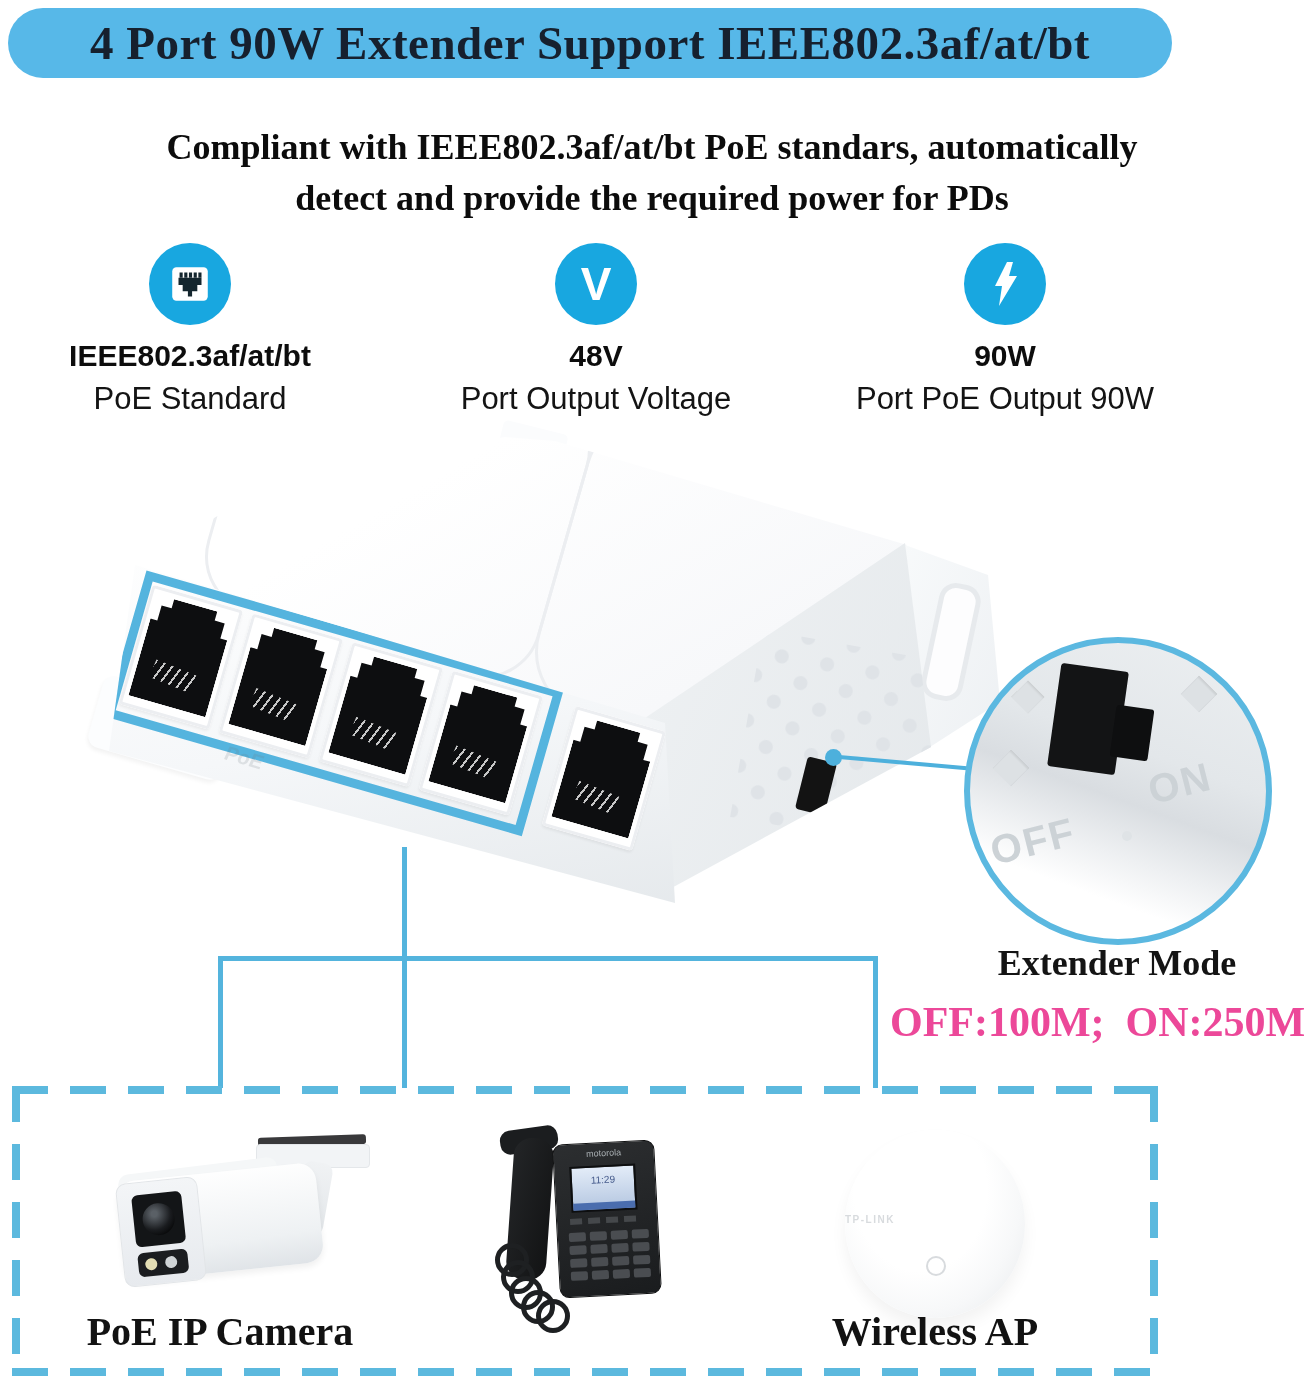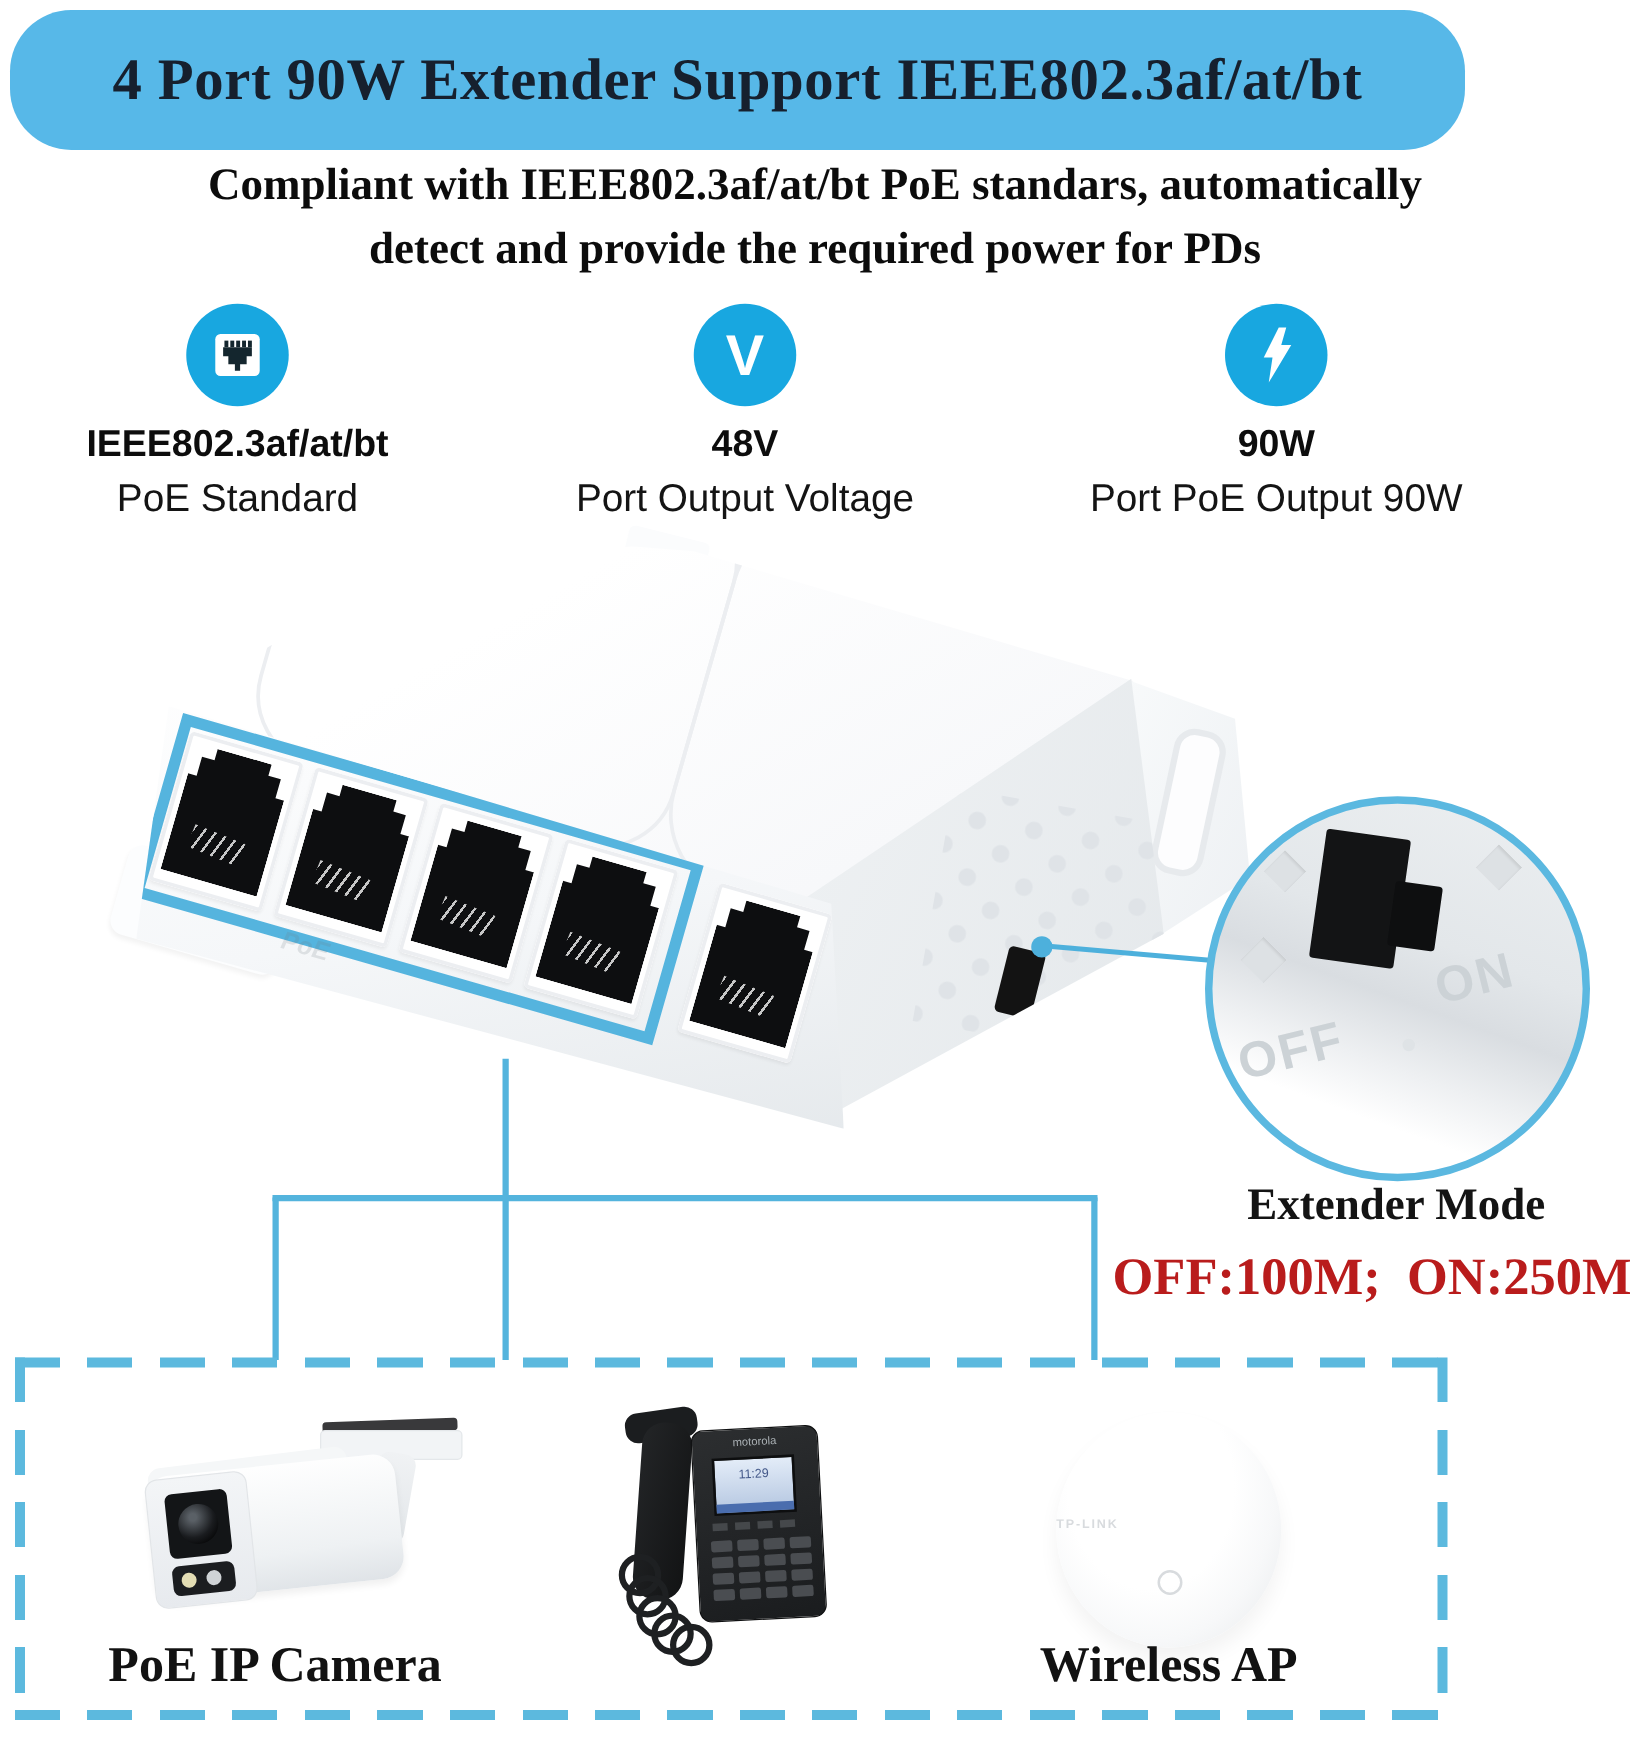--- a/index.html
+++ b/index.html
@@ -1,29 +1,29 @@
 <!DOCTYPE html>
 <html><head>
 <meta charset="utf-8">
 <style>
   html,body{margin:0;padding:0;background:#ffffff;}
   #stage{position:relative;width:1304px;height:1394px;background:#ffffff;overflow:hidden;
          font-family:"Liberation Sans",sans-serif;}
   .abs{position:absolute;}
 
   
-  .banner{left:8px;top:8px;width:1164px;height:112px;border-radius:49px;background:#57b8e8;
+  .banner{left:8px;top:8px;width:1164px;height:70px;border-radius:49px;background:#57b8e8;
           display:flex;align-items:center;justify-content:center;}
   .banner-text{font-family:"Liberation Serif",serif;font-weight:bold;font-size:47px;color:#16202e;letter-spacing:.5px;}
   .subtitle{left:0;top:122px;width:1304px;text-align:center;font-family:"Liberation Serif",serif;
             font-weight:bold;font-size:36px;line-height:51px;color:#0c0c0c;}
 
   
   .feature{top:243px;text-align:center;}
-  .f1{left:30px;width:320px;} .f2{left:436px;width:320px;} .f3{left:845px;width:320px;margin-left:16px;}
+  .f1{left:30px;width:320px;} .f2{left:436px;width:320px;} .f3{left:845px;width:320px;}
   .fcircle{width:82px;height:82px;border-radius:50%;background:#18a7e0;margin:0 auto;
            display:flex;align-items:center;justify-content:center;}
   .ftitle{margin-top:14px;font-weight:bold;font-size:30px;color:#0d0d0d;}
   .fsub{margin-top:8px;font-size:31px;color:#141414;}
   .vglyph{color:#ffffff;font-size:46px;font-weight:bold;line-height:1;}
 
   
   .device{left:85px;top:425px;width:900px;height:500px;}
   .device .abs{position:absolute;}
   .ear{left:815px;top:115px;width:105px;height:212px;
@@ -72,21 +72,21 @@
   .holeC{left:216px;top:38px;width:26px;height:26px;}
   .holeD{left:152px;top:188px;width:10px;height:10px;border-radius:50%;background:#dfe3e6;}
   .mag-switch{left:84px;top:24px;width:68px;height:104px;background:#131415;border-radius:3px;transform:rotate(8deg);}
   .mag-step{left:143px;top:64px;width:38px;height:52px;background:#0e0f10;border-radius:3px;transform:rotate(8deg);}
   .emboss{font-weight:bold;font-size:40px;color:#ccd2d6;transform:rotate(-14deg);letter-spacing:2px;}
   .emb-on{left:178px;top:118px;}
   .emb-off{left:20px;top:176px;}
   .ext-title{left:930px;top:942px;width:374px;text-align:center;font-family:"Liberation Serif",serif;
              font-weight:bold;font-size:36px;color:#141414;}
   .ext-detail{left:890px;top:998px;width:414px;text-align:center;font-family:"Liberation Serif",serif;
-             font-weight:bold;font-size:42px;color:#b91c1c;white-space:pre;}
+             font-weight:bold;font-size:42px;color:#ec4899;white-space:pre;}
 
   
   .cline{background:#54b4dd;}
   .lv-c{left:402px;top:847px;width:5px;height:241px;}
   .lh{left:218px;top:956px;width:660px;height:5px;}
   .lv-l{left:218px;top:958px;width:5px;height:130px;}
   .lv-r{left:873px;top:958px;width:5px;height:130px;}
   .dash-h{height:8px;width:1146px;left:12px;
           background:repeating-linear-gradient(90deg,#5cb9de 0 36px,rgba(0,0,0,0) 36px 58px);}
   .dash-t{top:1086px;} .dash-b{top:1368px;}

